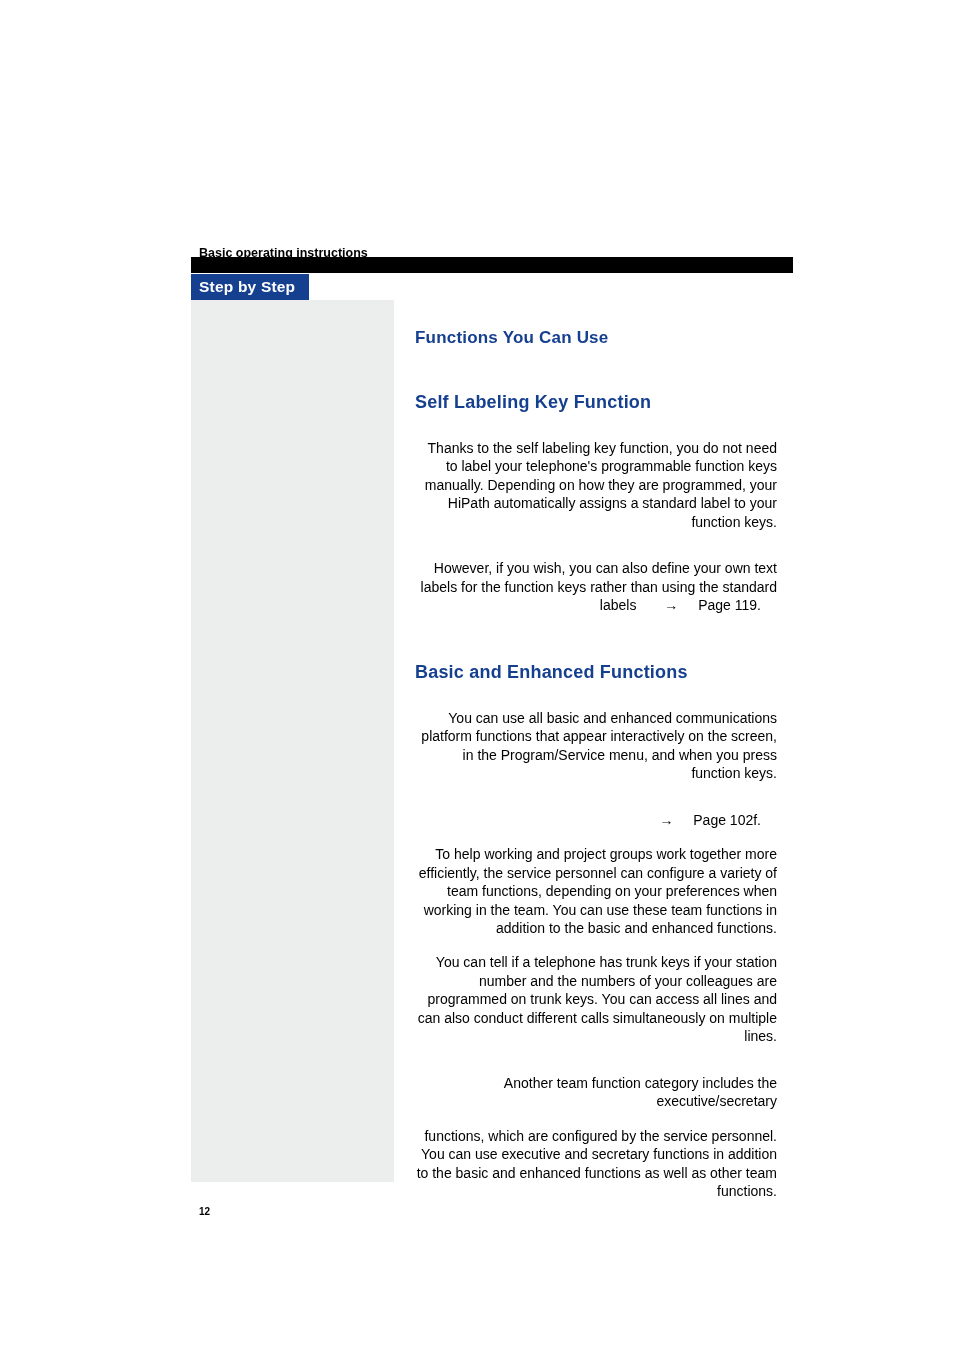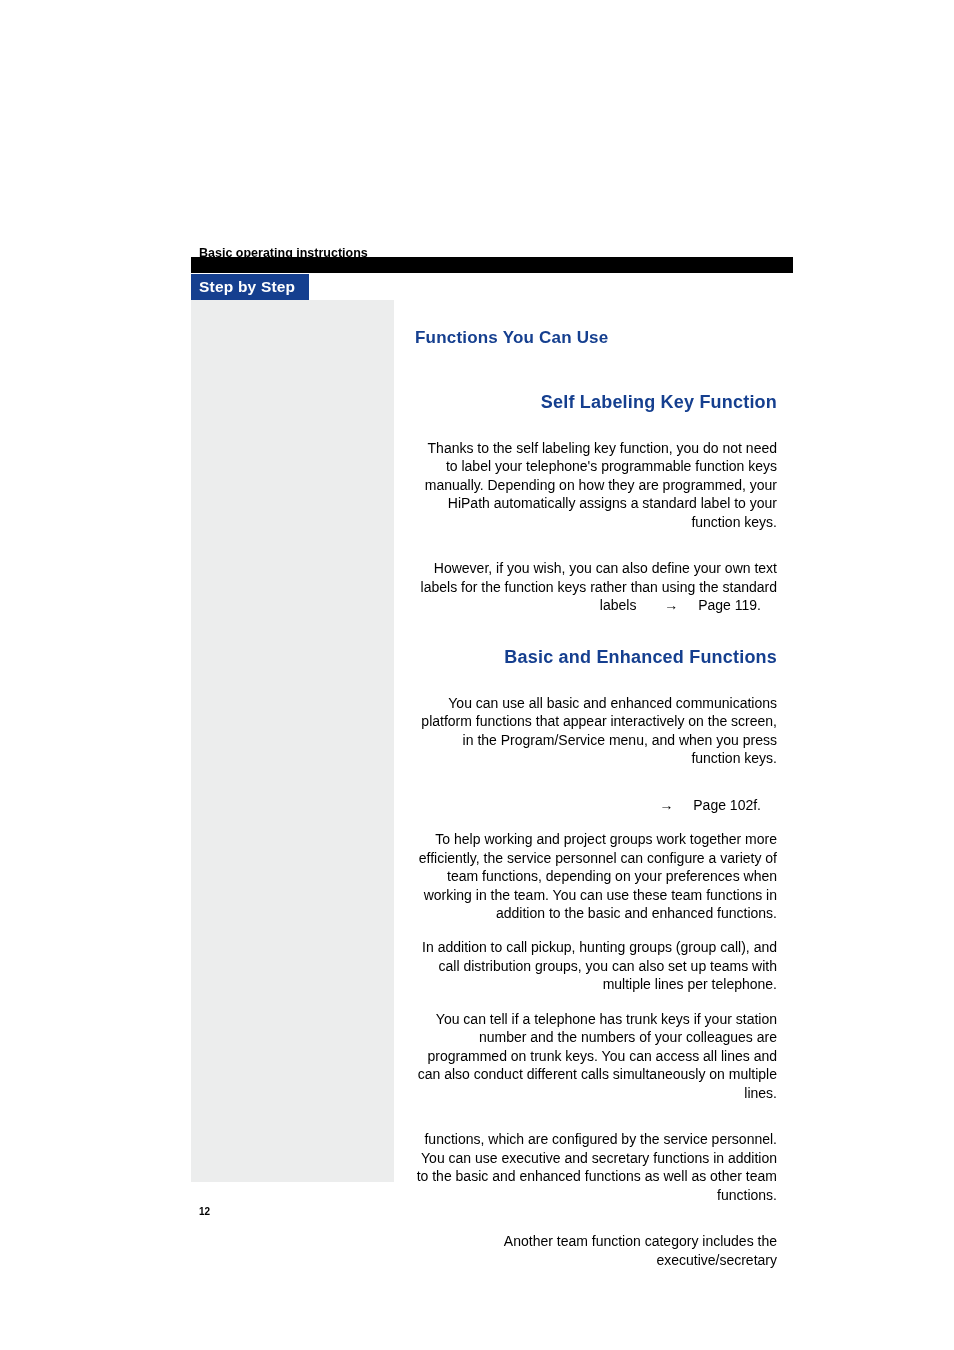--- a/index.html
+++ b/index.html
@@ -56,21 +56,20 @@
     letter-spacing: 0.2px;
   }
   .h2 {
     color: #153f8f;
     font-family: "Arial Narrow", Arial, Helvetica, sans-serif;
     font-weight: bold;
     font-size: 18px;
     margin-bottom: 10px;
     margin-top: 4px;
     letter-spacing: 0.2px;
-    text-align: right;
   }
   .body-text {
     color: #000;
     font-size: 14px;
     line-height: 1.32;
     margin-bottom: 12px;
     text-align: right;
   }
   .body-text.tight { margin-bottom: 0; }
   .ref-inline { white-space: nowrap; }
@@ -98,30 +97,29 @@
   <div class="content">
 
     <div class="h1">Functions You Can Use</div>
 
     <div class="h2">Self Labeling Key Function</div>
     <div class="body-text">Thanks to the self labeling key function, you do not need to label your telephone's programmable function keys manually. Depending on how they are programmed, your HiPath automatically assigns a standard label to your function keys.</div>
     <div class="body-text">
       <span>However, if you wish, you can also define your own text labels for the function keys rather than using the standard labels </span><span class="ref-inline"><span class="arrow-icon">→</span><span> Page 119.</span></span>
     </div>
 
-    <div class="h2" style="margin-top:16px;">Basic and Enhanced Functions</div>
+    <div class="h2" style="margin-top:31px;">Basic and Enhanced Functions</div>
     <div class="body-text">You can use all basic and enhanced communications platform functions that appear interactively on the screen, in the Program/Service menu, and when you press function keys.</div>
 
     <div class="body-text tight">
       <span class="ref-inline"><span class="arrow-icon">→</span><span> Page 102f.</span></span>
     </div>
     <div class="body-text tight">To help working and project groups work together more efficiently, the service personnel can configure a variety of team functions, depending on your preferences when working in the team. You can use these team functions in addition to the basic and enhanced functions.</div>
-    <div class="body-text tight">In addition to call pickup, hunting groups (group call), and call distribution groups, you can also set up teams with multiple lines per telephone.</div>
     <div class="body-text">You can tell if a telephone has trunk keys if your station number and the numbers of your colleagues are programmed on trunk keys. You can access all lines and can also conduct different calls simultaneously on multiple lines.</div>
 
+    <div class="body-text tight">Another team function category includes the executive/secretary</div>
     <div class="body-text">functions, which are configured by the service personnel. You can use executive and secretary functions in addition to the basic and enhanced functions as well as other team functions.</div>
-    <div class="body-text tight">Another team function category includes the executive/secretary</div>
 
   </div>
 
   <div class="page-number">12</div>
 
 </div>
 
 </body></html>

